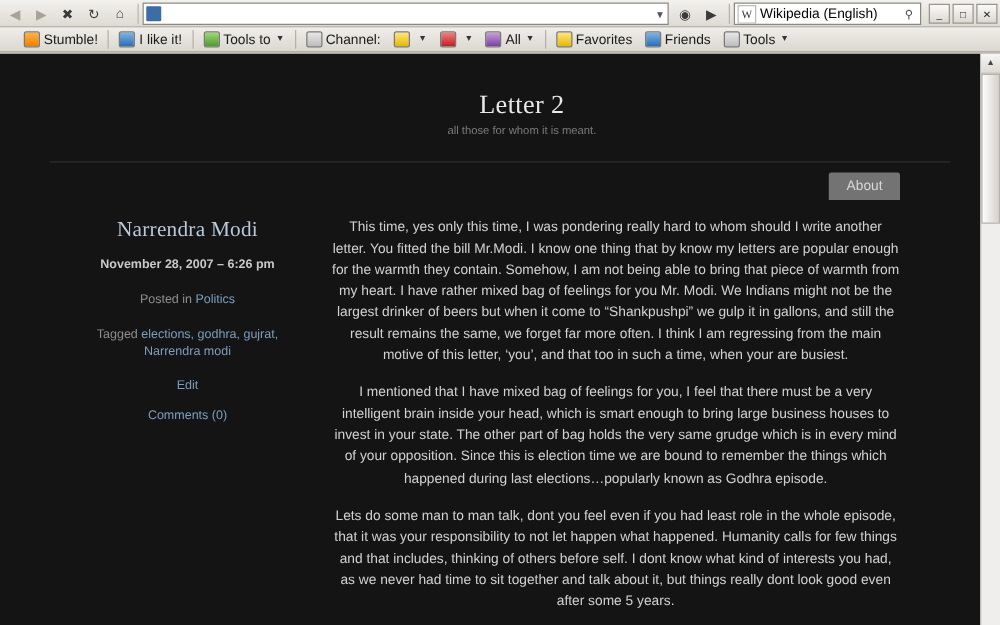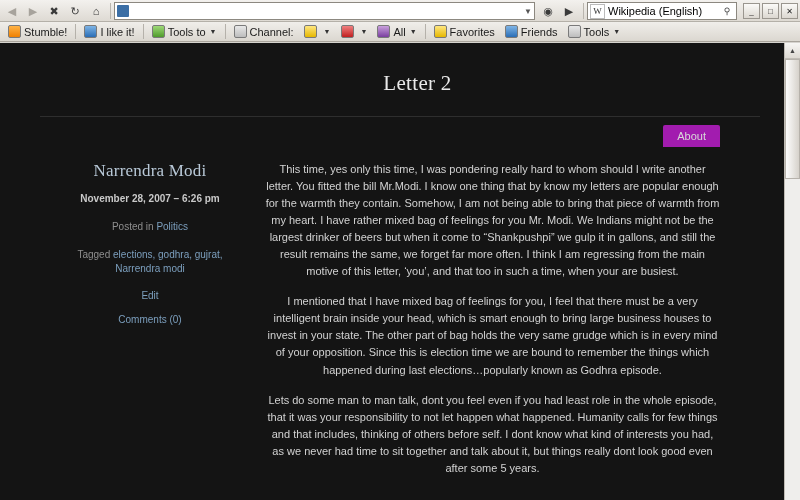--- a/index.html
+++ b/index.html
@@ -125,21 +125,21 @@
     display: flex; align-items: center; justify-content: center;
   }
 
   
   .toolbar {
     display: flex;
     align-items: center;
     height: 20px;
     background: linear-gradient(#f0eeea, #dbd7d0);
     border-bottom: 1px solid #a9a49c;
-    padding: 0 3px;
+    padding: 0 14px;
     box-sizing: border-box;
     font-size: 11px;
     color: #1a1a1a;
   }
   .tb-item {
     display: flex;
     align-items: center;
     height: 17px;
     padding: 0 5px;
     white-space: nowrap;
@@ -201,21 +201,21 @@
     background: #2e2e2e;
     margin: 14px 0 0 0;
   }
   .nav-tabs {
     display: flex;
     justify-content: flex-end;
     padding-right: 40px;
     margin-top: 8px;
   }
   .nav-tab {
-    background: #a21caf;
+    background: #737373;
     color: #d8d8d8;
     font-size: 11px;
     padding: 5px 14px;
     border-radius: 2px 2px 0 0;
   }
   .content-row {
     display: flex;
     margin-top: 14px;
     padding-left: 35px;
   }
@@ -364,20 +364,21 @@
       <span>Tools</span>
       <span class="caret">▼</span>
     </div>
   </div>
 
   <div class="page">
     <div class="page-inner">
 
       <div class="blog-header">
         <div class="blog-title">Letter 2</div>
+        <div class="blog-tagline">all those for whom it is meant.</div>
       </div>
       <div class="hdr-rule"></div>
 
       <div class="nav-tabs">
         <div class="nav-tab">About</div>
       </div>
 
       <div class="content-row">
 
         <div class="sidebar">

